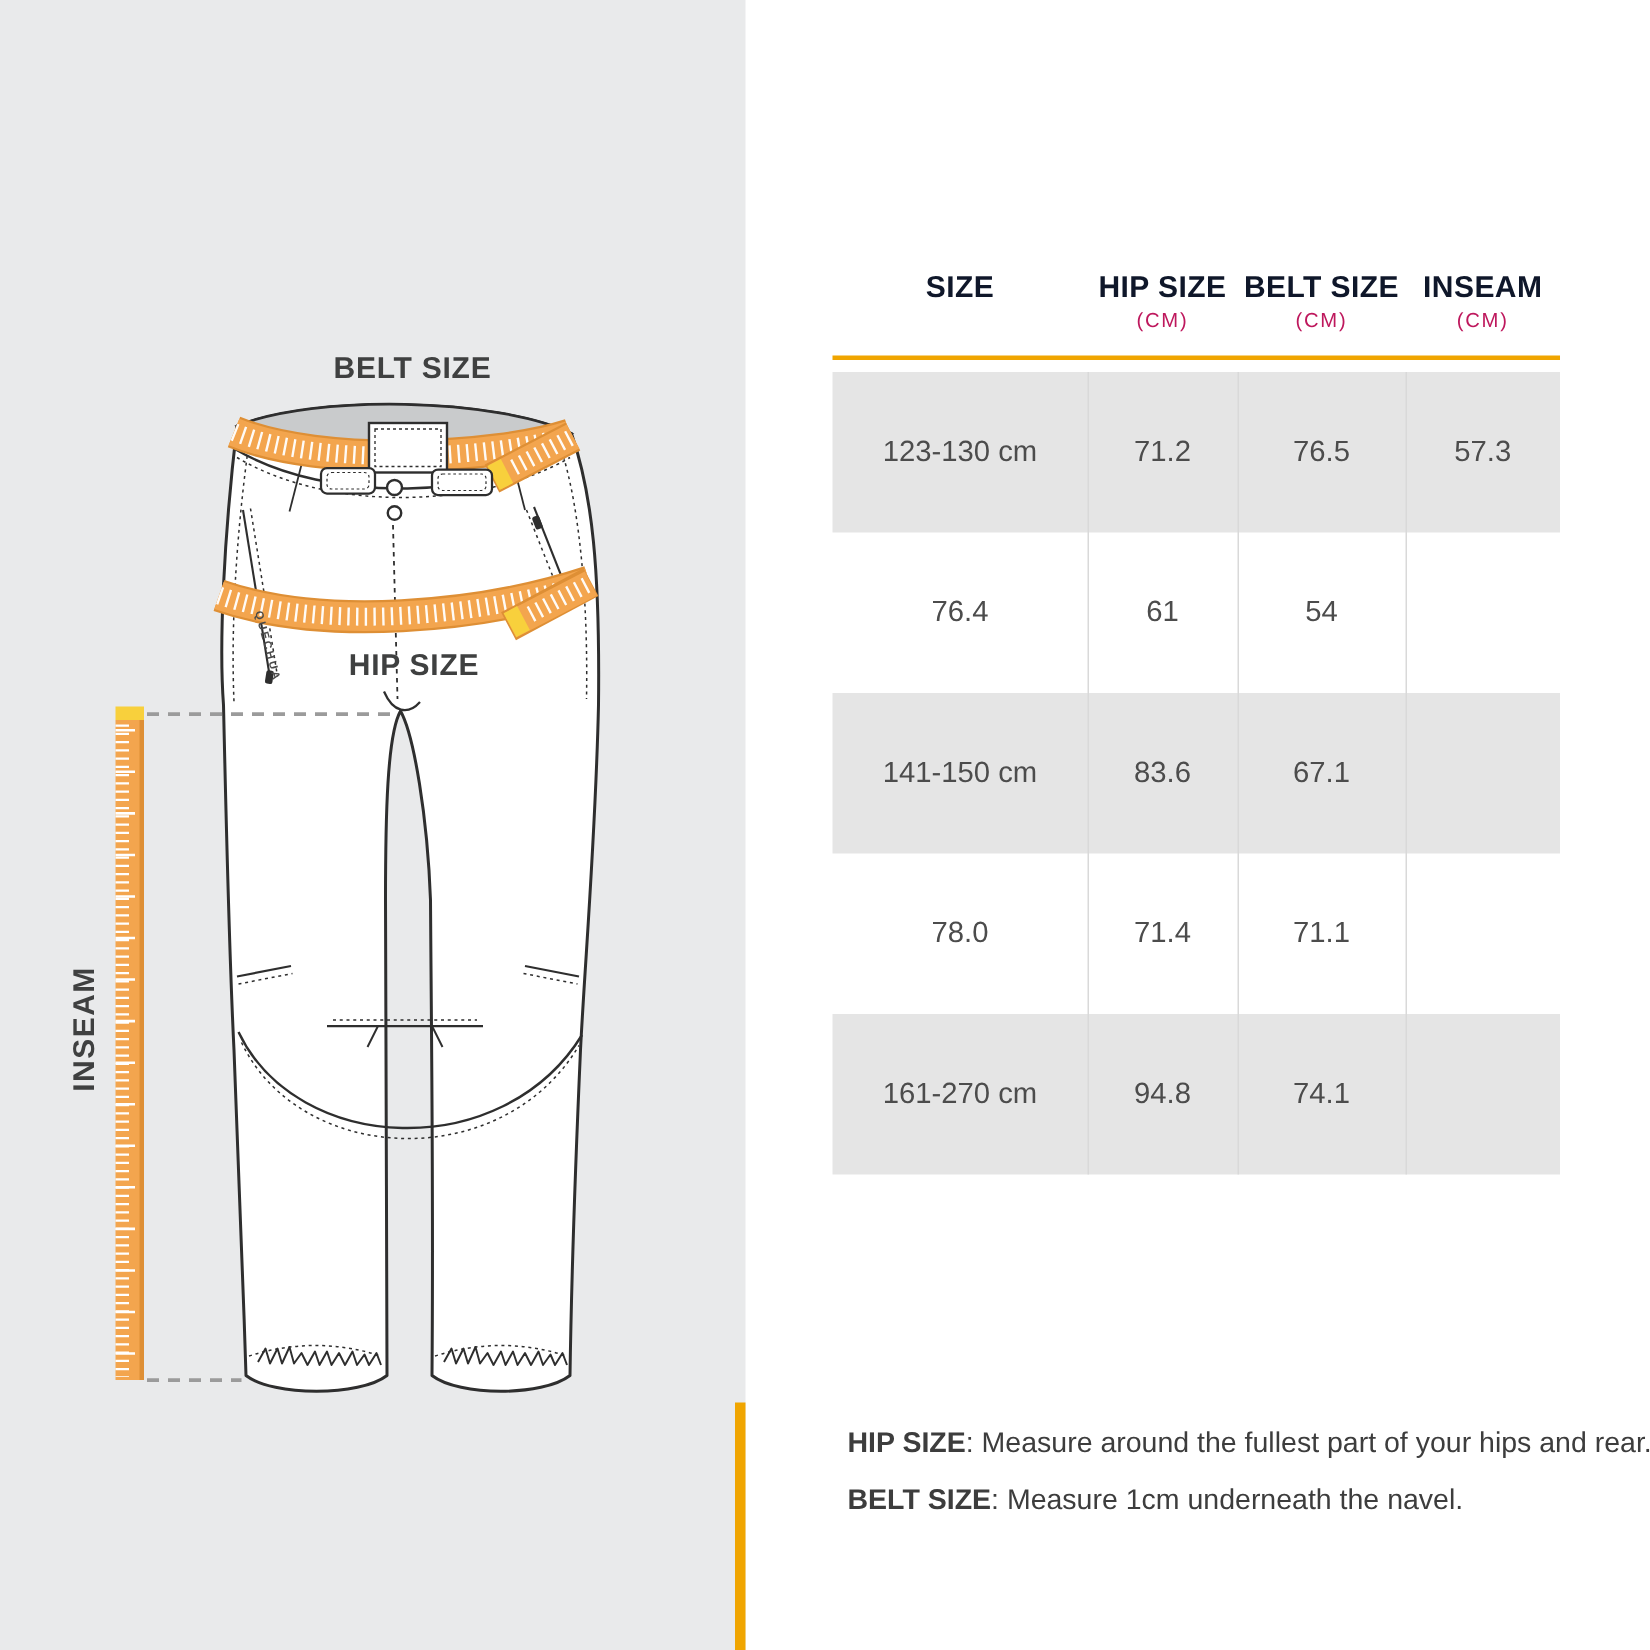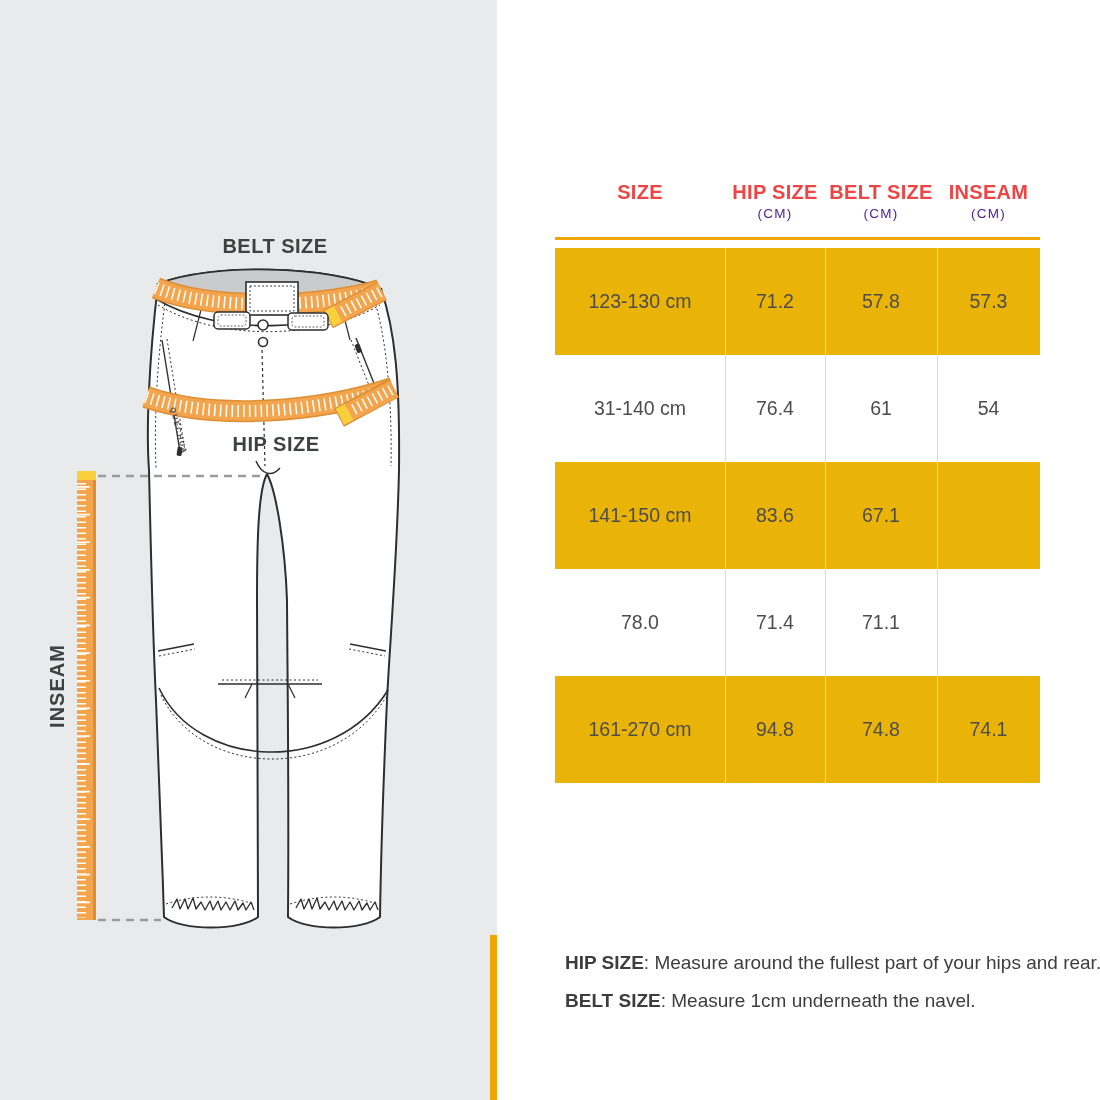--- a/index.html
+++ b/index.html
@@ -20,26 +20,26 @@
   .belt-label{left:180px;top:235px;width:190px;}
   .hip-label{left:181px;top:433px;width:190px;}
   .inseam-label{
     left:57px;top:686px;transform:translate(-50%,-50%) rotate(-90deg);
     font-weight:700;font-size:20px;letter-spacing:1px;color:#3f4040;white-space:nowrap;
   }
   
   .size-table{left:555px;top:180px;width:485px;}
   .thead{display:grid;grid-template-columns:170px 100px 112px 103px;height:55px;}
   .th{text-align:center;}
-  .th-label{font-weight:700;font-size:20px;letter-spacing:.3px;color:#ef4444;line-height:24px;}
-  .th-unit{font-size:13.5px;letter-spacing:1.2px;color:#4c1d95;line-height:18px;margin-top:1px;}
+  .th-label{font-weight:700;font-size:20px;letter-spacing:.3px;color:#0f172a;line-height:24px;}
+  .th-unit{font-size:13.5px;letter-spacing:1.2px;color:#be185d;line-height:18px;margin-top:1px;}
   .head-rule{height:3px;background:#f0a500;margin-top:2px;}
   .tbody{position:relative;margin-top:8px;}
   .tr{display:grid;grid-template-columns:170px 100px 112px 103px;height:107px;}
-  .tr.alt{background:#eab308;}
+  .tr.alt{background:#e5e5e5;}
   .td{
     display:flex;align-items:center;justify-content:center;
     font-size:19.5px;color:#4c4c4c;white-space:nowrap;
   }
   .col-sep{position:absolute;top:0;width:1px;height:535px;background:#d9d9d9;}
   .sep-1{left:170px;} .sep-2{left:270px;} .sep-3{left:382px;}
   
   .notes{left:551px;top:944px;width:545px;font-size:19px;line-height:38px;color:#3d3d3d;margin-left:14px;}
   .note-line{white-space:nowrap;}
   .note-term{font-weight:700;}
@@ -176,43 +176,41 @@
     <div class="th">
       <div class="th-label">INSEAM</div>
       <div class="th-unit">(CM)</div>
     </div>
   </div>
   <div class="head-rule"></div>
   <div class="tbody">
     <div class="tr alt">
       <div class="td">123-130 cm</div>
       <div class="td">71.2</div>
-      <div class="td">57.8</div>
+      <div class="td">76.5</div>
       <div class="td">57.3</div>
     </div>
     <div class="tr">
-      <div class="td">31-140 cm</div>
       <div class="td">76.4</div>
       <div class="td">61</div>
       <div class="td">54</div>
     </div>
     <div class="tr alt">
       <div class="td">141-150 cm</div>
       <div class="td">83.6</div>
       <div class="td">67.1</div>
     </div>
     <div class="tr">
       <div class="td">78.0</div>
       <div class="td">71.4</div>
       <div class="td">71.1</div>
     </div>
     <div class="tr alt">
       <div class="td">161-270 cm</div>
       <div class="td">94.8</div>
-      <div class="td">74.8</div>
       <div class="td">74.1</div>
     </div>
     <div class="col-sep sep-1"></div>
     <div class="col-sep sep-2"></div>
     <div class="col-sep sep-3"></div>
   </div>
 </div>
 
 <div class="abs notes">
   <div class="note-line"><span class="note-term">HIP SIZE</span><span>: Measure around the fullest part of your hips and rear.</span></div>

